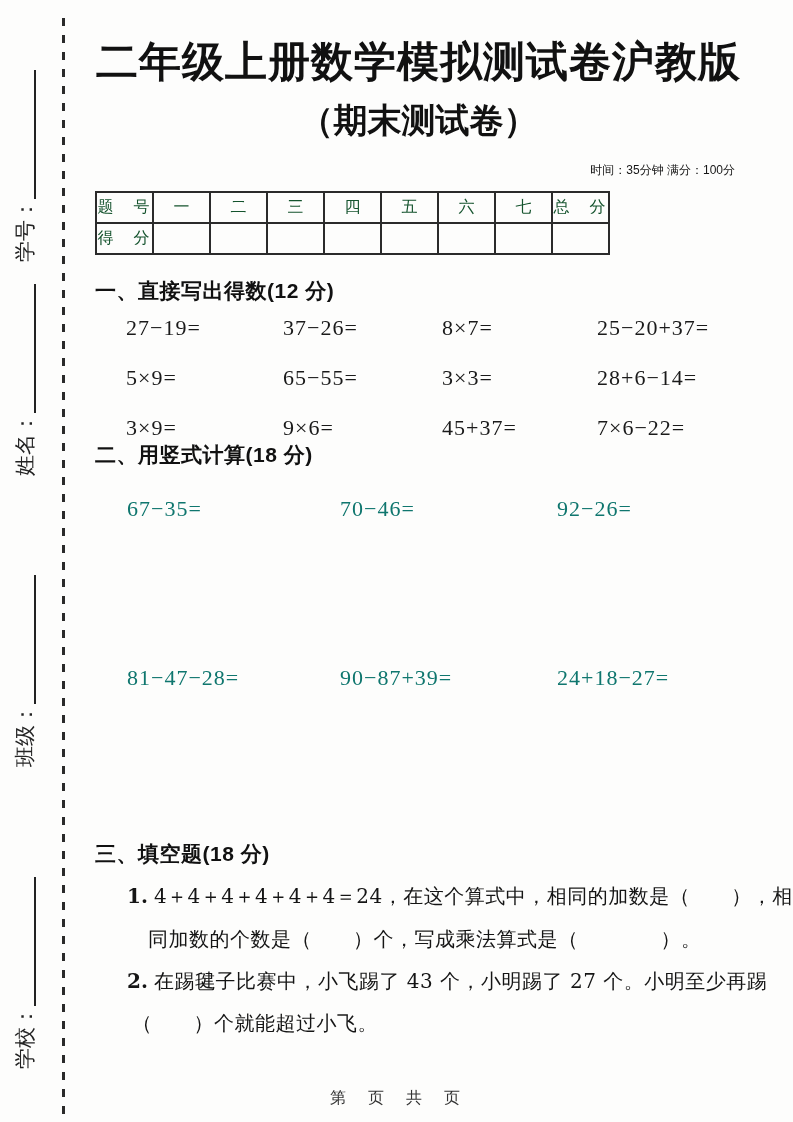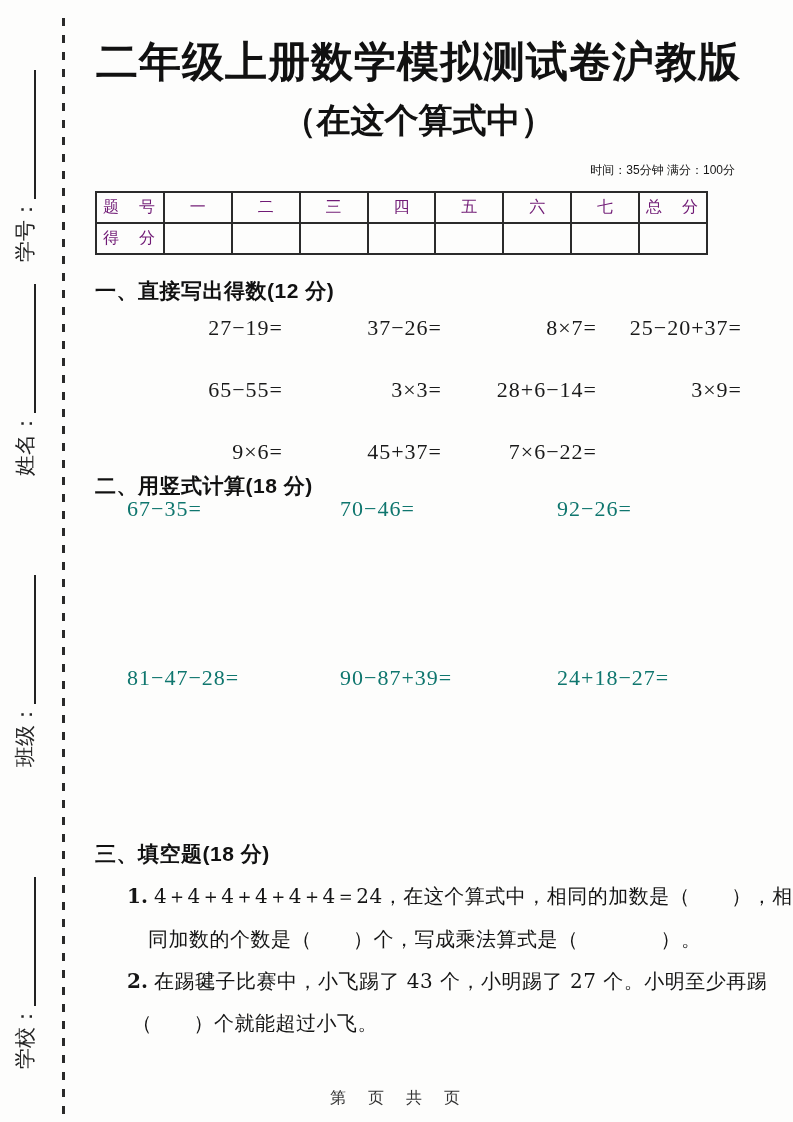--- a/index.html
+++ b/index.html
@@ -36,42 +36,42 @@
     text-align:center;font-family:"Liberation Sans", sans-serif;
     font-size:34px;font-weight:bold;color:#111;
   }
   .meta{
     position:absolute;left:95px;top:162px;width:640px;
     text-align:right;font-family:"Liberation Sans", sans-serif;
     font-size:12px;color:#161616;
   }
   
   .score-table{
-    position:absolute;left:95px;top:191px;width:613px;
+    position:absolute;left:95px;top:191px;width:515px;
     border-collapse:collapse;table-layout:fixed;
-    font-size:16px;color:#701a75;
+    font-size:16px;color:#14532d;
   }
   .score-table td{
     border:2px solid #2b2b2b;height:29px;
     text-align:center;padding:0;
   }
   .score-table .lab{letter-spacing:2px;}
   
   .sec-head{
     position:absolute;left:95px;
     font-family:"Liberation Sans", sans-serif;
     font-size:21px;font-weight:bold;color:#111;
     letter-spacing:0.5px;white-space:nowrap;text-align:right;
   }
   
   .s1-grid{
     position:absolute;left:126px;top:315px;width:616px;
     display:grid;grid-template-columns:157px 159px 155px 1fr;
-    row-gap:37px;
-    font-size:22px;letter-spacing:1px;color:#1a1a1a;text-align:right;
+    row-gap:25px;
+    font-size:22px;letter-spacing:1px;color:#1a1a1a;
   }
   .prob{white-space:nowrap;line-height:25px;}
   
   .s2-row{position:absolute;left:127px;width:640px;height:26px;
     font-size:22px;letter-spacing:1px;color:#0f766e;}
   .s2-row .p1{position:absolute;left:0;}
   .s2-row .p2{position:absolute;left:213px;}
   .s2-row .p3{position:absolute;left:430px;}
   
   .qline{
@@ -104,21 +104,21 @@
   <div class="side-label" style="top:671px">
     <span>班级：</span>
     <span class="blank"></span>
   </div>
   <div class="side-label" style="top:973px">
     <span>学校：</span>
     <span class="blank"></span>
   </div>
 
   <div class="title">二年级上册数学模拟测试卷沪教版</div>
-  <div class="subtitle">（在这个算式中）</div>
+  <div class="subtitle">（期末测试卷）</div>
   <div class="meta">时间：35分钟  满分：100分</div>
 
   <table class="score-table">
     <tbody>
         <tr>
       <td class="lab">题　号</td>
       <td>一</td>
       <td>二</td>
       <td>三</td>
       <td>四</td>
@@ -140,30 +140,31 @@
     </tr>
   </tbody>
     </table>
 
   <div class="sec-head" style="top:277px">一、直接写出得数(12 分)</div>
   <div class="s1-grid">
     <span class="prob">27−19=</span>
     <span class="prob">37−26=</span>
     <span class="prob">8×7=</span>
     <span class="prob">25−20+37=</span>
+    <span class="prob">5×9=</span>
     <span class="prob">65−55=</span>
     <span class="prob">3×3=</span>
     <span class="prob">28+6−14=</span>
     <span class="prob">3×9=</span>
     <span class="prob">9×6=</span>
     <span class="prob">45+37=</span>
     <span class="prob">7×6−22=</span>
   </div>
 
-  <div class="sec-head" style="top:472px">二、用竖式计算(18 分)</div>
+  <div class="sec-head" style="top:441px">二、用竖式计算(18 分)</div>
   <div class="s2-row" style="top:496px">
     <span class="p1">67−35=</span>
     <span class="p2">70−46=</span>
     <span class="p3">92−26=</span>
   </div>
   <div class="s2-row" style="top:665px">
     <span class="p1">81−47−28=</span>
     <span class="p2">90−87+39=</span>
     <span class="p3">24+18−27=</span>
   </div>

